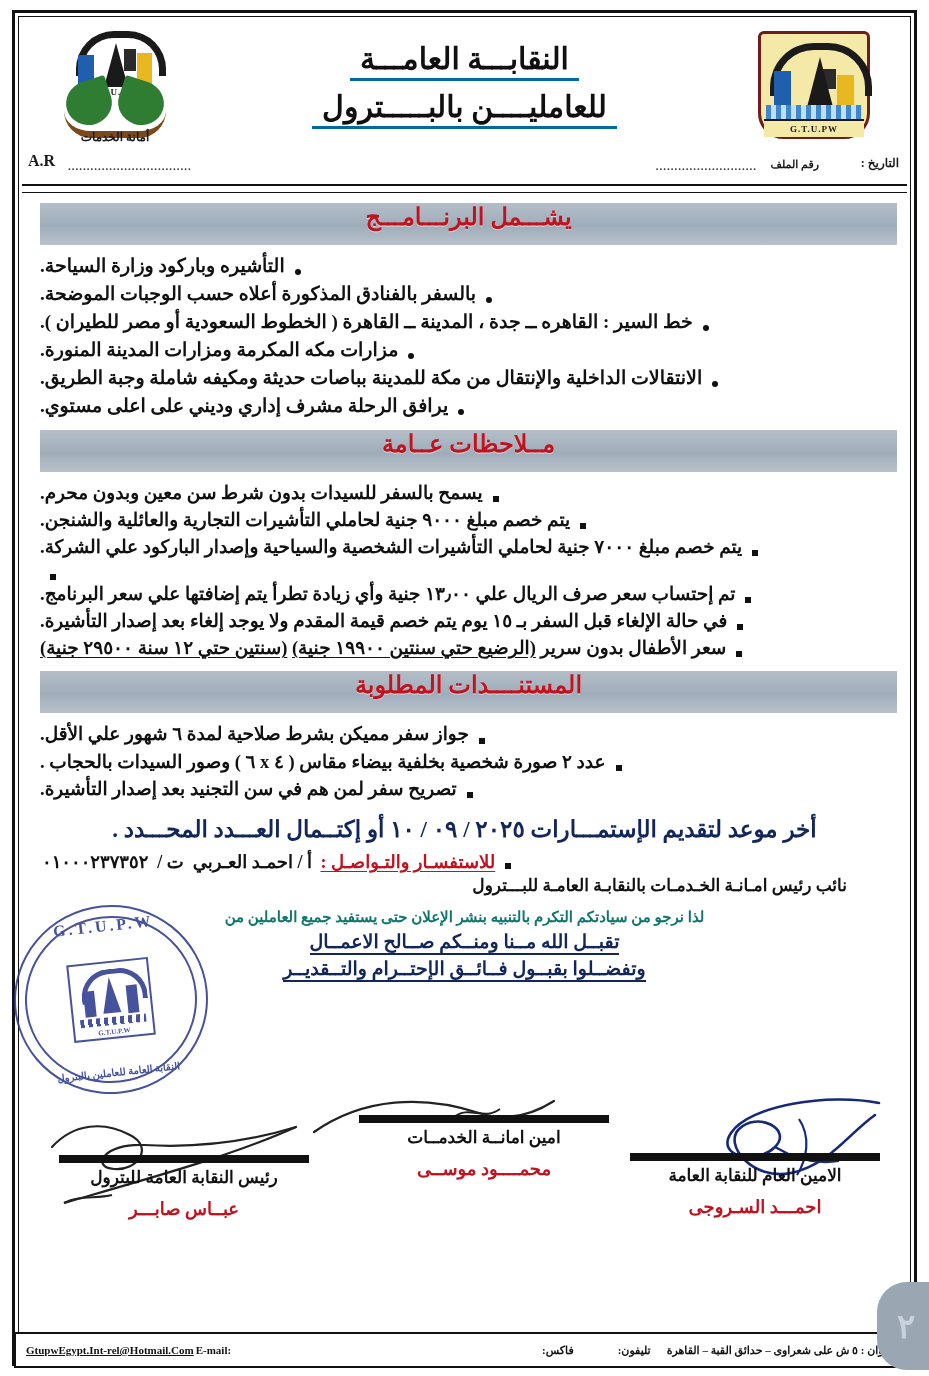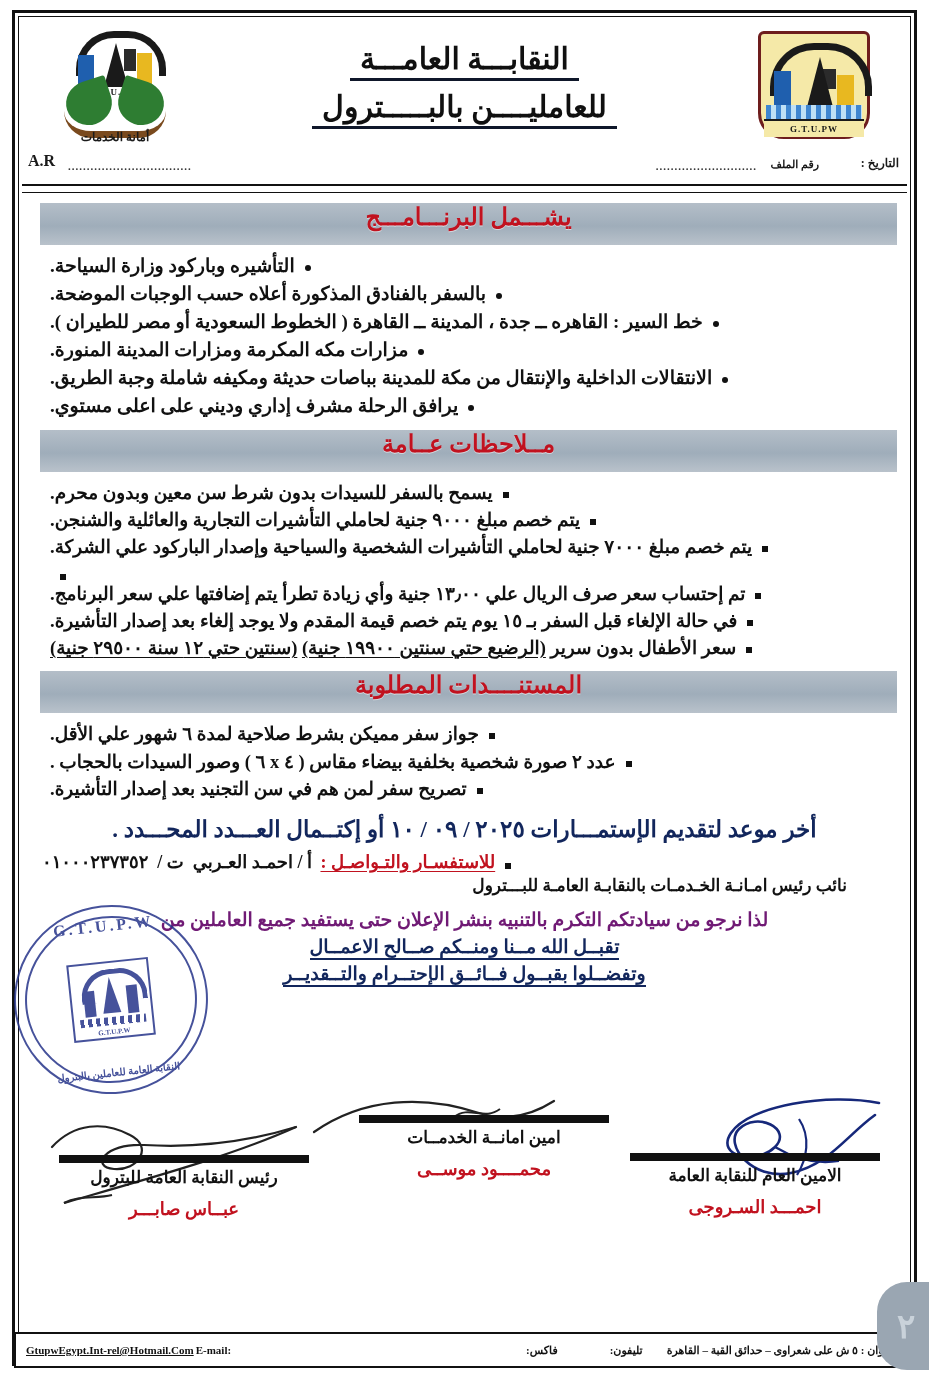--- a/index.html
+++ b/index.html
@@ -48,21 +48,21 @@
     text-align:center;
     direction:rtl;
   }
   .title-line{
     font-family:"Liberation Serif","DejaVu Serif",serif;
     font-weight:bold;
     font-size:30px;
     letter-spacing:1px;
     color:#101010;
     display:inline-block;
-    border-bottom:3px solid #0f172a;
+    border-bottom:3px solid #0369a1;
     padding:0 10px 2px 10px;
     margin-bottom:8px;
   }
   .title-line.second{font-size:30px;margin-bottom:0;}
 
   
   .emblem{
     width:112px;height:108px;
     position:relative;
   }
@@ -171,27 +171,27 @@
 
   
   ul.blist{
     list-style:none;
     margin:8px 16px 4px 10px;
     padding:0;
     direction:rtl;
   }
   ul.blist li{
     display:flex;
-    align-items:flex-start;
+    align-items:center;
     justify-content:flex-end;
     font-weight:bold;
     color:#111;
     font-size:19px;
     line-height:1.42;
-    margin:1px 18px;
+    margin:1px 8px;
     text-align:right;
   }
   ul.blist li .txt{flex:0 1 auto;}
   .dot{
     flex:0 0 auto;
     width:6px;height:6px;
     background:#111;
     margin:12px 0 0 10px;
   }
   .dot.round{border-radius:50%;}
@@ -222,21 +222,21 @@
   }
   .contact-red{color:#c1121f;text-decoration:underline;text-underline-offset:3px;margin-left:4px;}
   .contact-sub{
     font-size:17px;font-weight:bold;color:#111;
     margin:2px 40px 0 40px;
     letter-spacing:1px;
   }
   .req{
     direction:rtl;
     text-align:center;
-    font-size:19px;font-weight:bold;color:#701a75;
+    font-size:15px;font-weight:bold;color:#0f766e;
     margin:12px 10px 2px 10px;
   }
   .closing{
     direction:rtl;text-align:center;
     color:#12265c;font-weight:bold;font-size:19px;
     letter-spacing:2px;
     margin:4px 0 0 0;
   }
   .closing span{border-bottom:2px solid #12265c;padding-bottom:1px;}
 
@@ -317,21 +317,21 @@
     border:2px solid #111;
     background:#fff;
     display:flex;align-items:center;
     direction:rtl;
     padding:0 10px;
     box-sizing:border-box;
     font-size:11px;font-weight:bold;color:#111;
   }
   .footer .addr{margin-right:4px;}
   .footer .spacer{flex:1;}
-  .footer .tel{margin:0 24px;}
+  .footer .tel{margin:0 16px;}
   .footer .fax{margin:0 28px;}
   .footer .mail-label{direction:ltr;margin-left:2px;}
   .footer .mail{direction:ltr;text-decoration:underline;color:#111;}
 
   .corner-badge{
     position:absolute;right:-6px;bottom:6px;
     width:58px;height:88px;
     background:#9aa6b2;
     border-radius:30px 0 0 30px;
     display:flex;align-items:center;justify-content:center;

